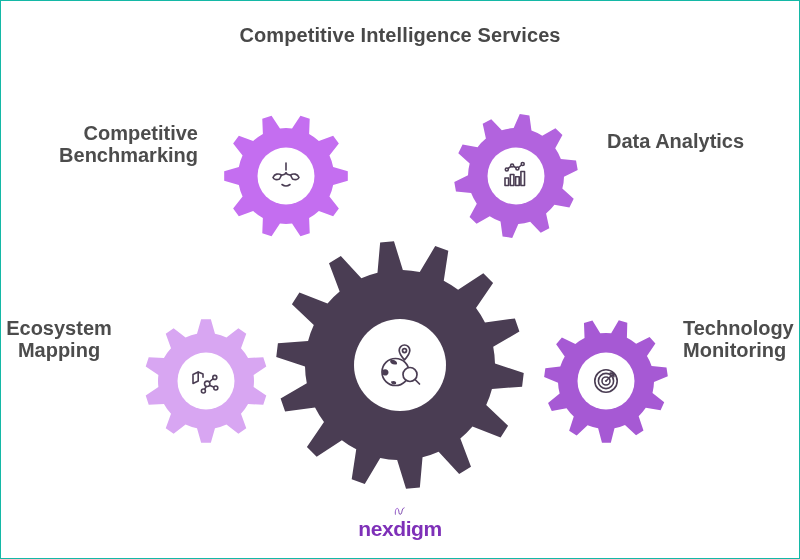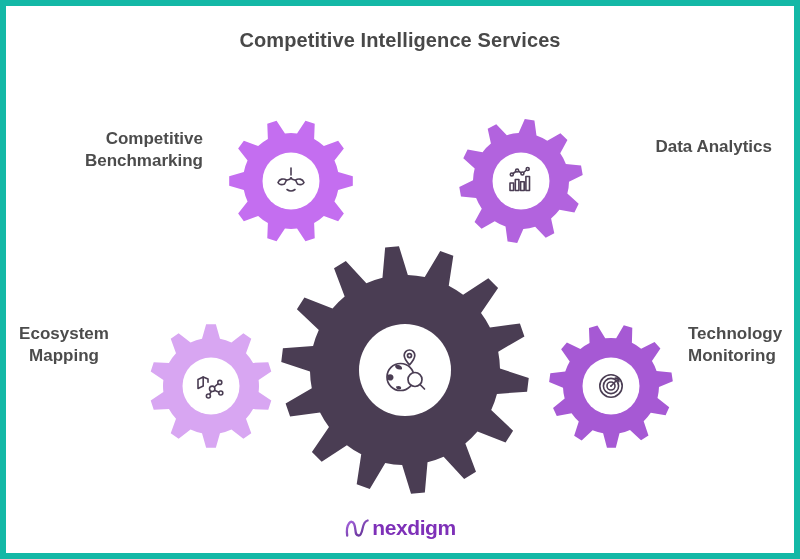--- a/index.html
+++ b/index.html
@@ -1,42 +1,42 @@
 <!DOCTYPE html>
 <html style="--title-color: #484848; --label-color: #4c4c4c; --icon-stroke: #4a3d53; --logo-color: #7e30b8;"><head>
 <meta charset="utf-8">
 <style>
   html,body{margin:0;padding:0;background:#f4f4f4;}
   .canvas{
     position:relative;width:800px;height:559px;margin:0 auto;
-    background:#fff;border:6px solid #14b8a6;box-sizing:border-box;
+    background:#fff;border:1px solid #14b8a6;box-sizing:border-box;
     font-family:"Liberation Sans",sans-serif;overflow:hidden;
   }
   .title{
     position:absolute;left:0;right:0;top:21px;text-align:center;
     font-weight:bold;font-size:20px;line-height:27px;
     color:var(--title-color,#484848);letter-spacing:0.1px;
   }
   .label{
-    position:absolute;font-weight:bold;font-size:17px;line-height:21.5px;
+    position:absolute;font-weight:bold;font-size:20px;line-height:21.5px;
     color:var(--label-color,#4c4c4c);
   }
   .label-tl{left:37px;top:122px;width:160px;text-align:right;}
-  .label-tr{left:606px;top:130px;width:160px;text-align:right;}
+  .label-tr{left:606px;top:130px;width:160px;text-align:left;}
   .label-bl{left:-2px;top:317px;width:120px;text-align:center;}
   .label-br{left:682px;top:317px;width:122px;text-align:left;}
   svg.gear{position:absolute;overflow:visible;}
   .hub{fill:#ffffff;}
   .ic *{stroke:var(--icon-stroke,#4a3d53);fill:none;stroke-width:1.6;stroke-linecap:round;stroke-linejoin:round;}
   .ic .icf{fill:var(--icon-stroke,#4a3d53);stroke:none;}
   .ic .icw{fill:#ffffff;}
   .icc *{stroke-width:1.7;}
   .logo{
     position:absolute;left:0;right:0;top:504px;height:36px;
-    display:flex;align-items:center;justify-content:center;
+    display:flex;align-items:center;justify-content:center;flex-direction:column;
   }
   .logo-text{
     font-weight:bold;font-size:21px;letter-spacing:-0.4px;
     color:var(--logo-color,#7e30b8);
   }
 </style>
 </head>
 <body>
 
 <div class="canvas">

